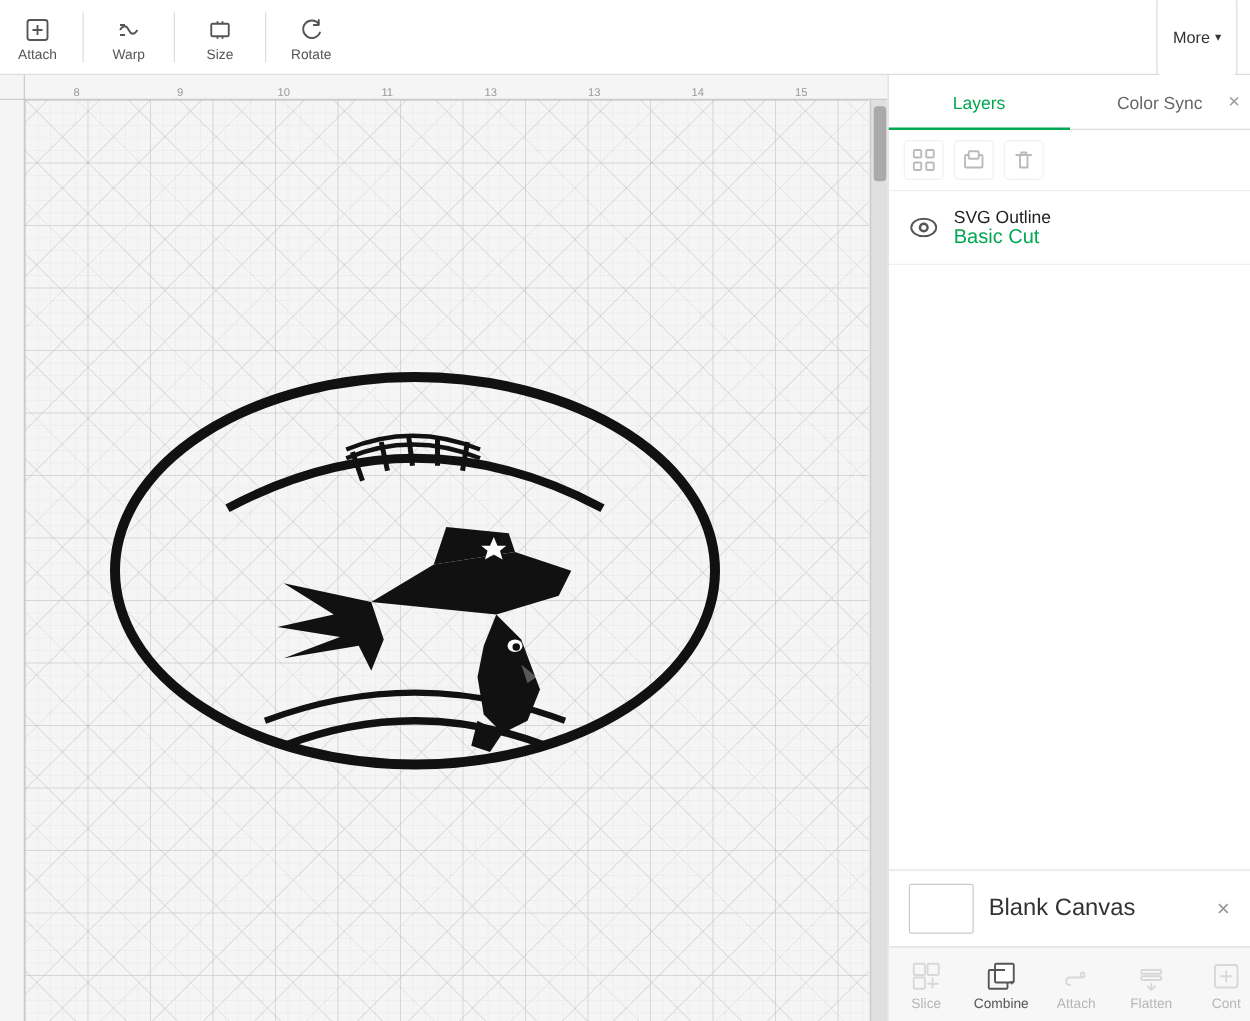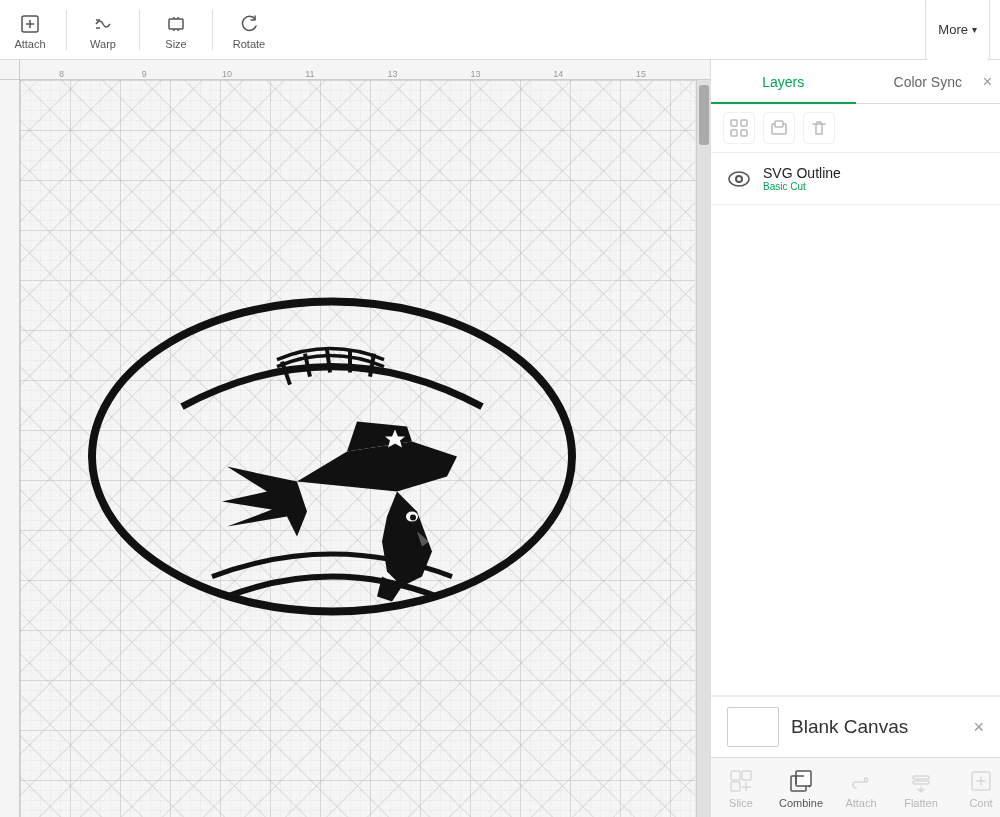--- a/index.html
+++ b/index.html
@@ -278,21 +278,21 @@
     }
     .layer-info {
       flex: 1;
     }
     .layer-name {
       font-size: 14px;
       color: #222;
       font-weight: 500;
     }
     .layer-sub {
-      font-size: 10px;
+      font-size: 16px;
       color: #00a651;
     }
 
     
     .blank-canvas-item {
       display: flex;
       align-items: center;
       padding: 10px 16px;
       gap: 12px;
       border-top: 1px solid #eee;

